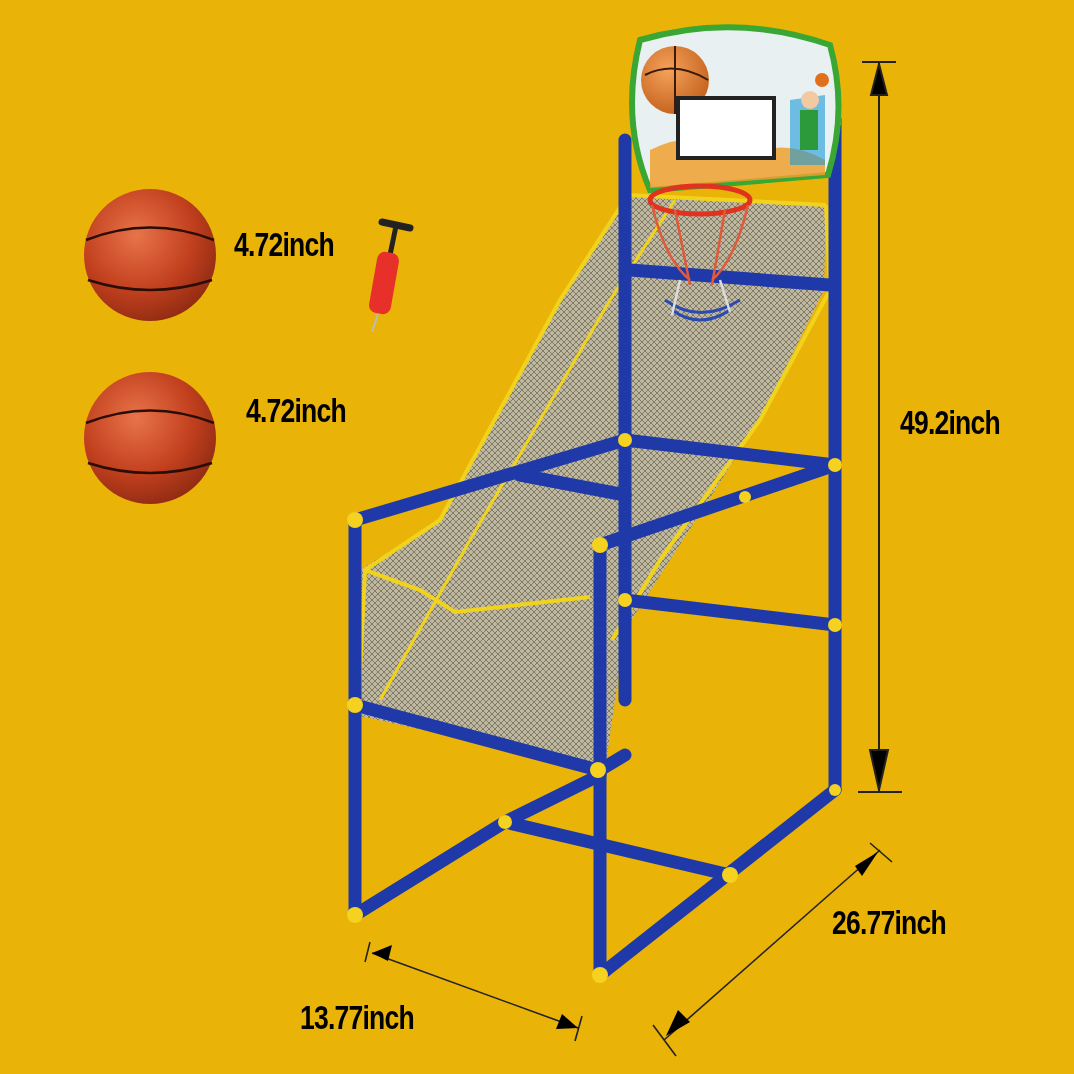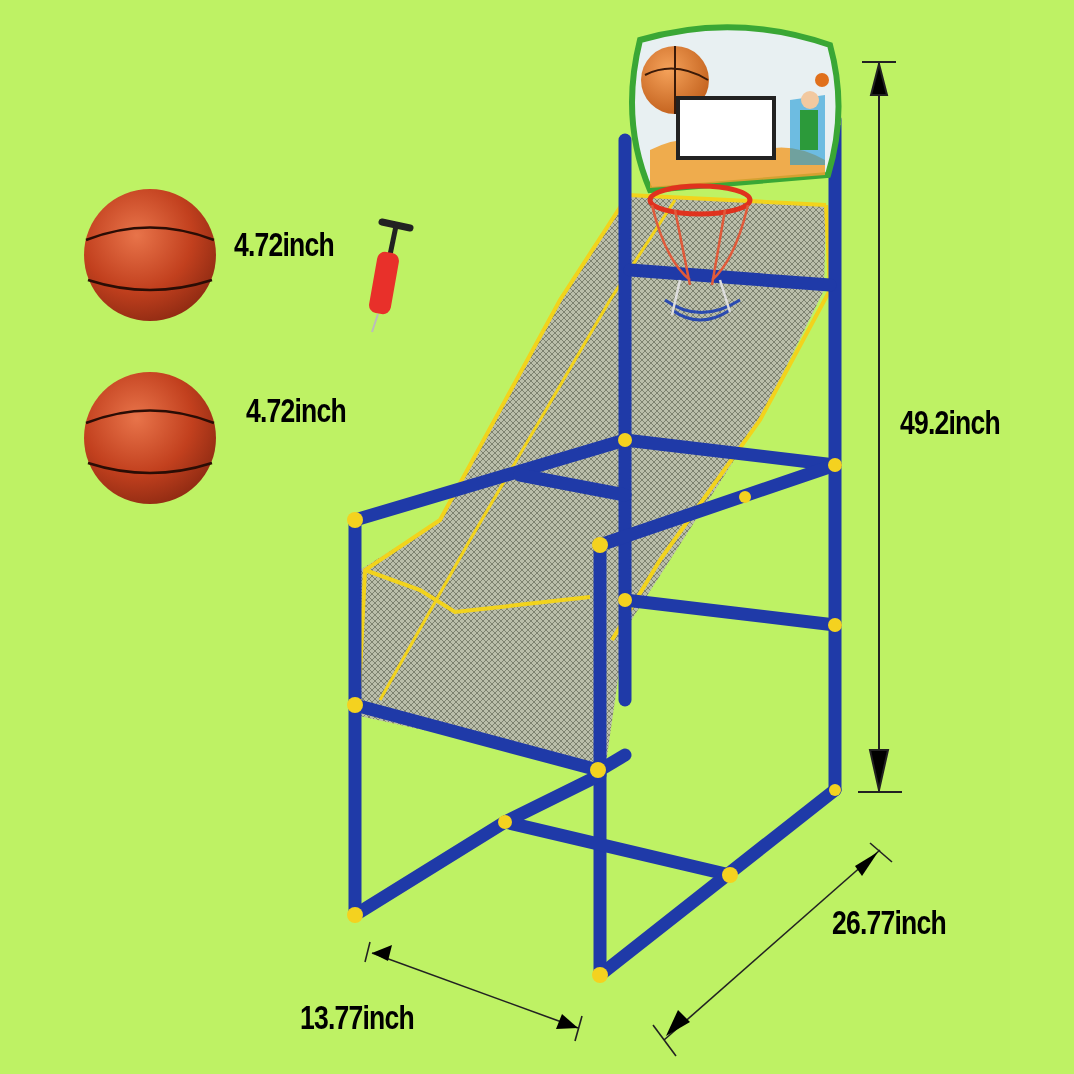--- a/index.html
+++ b/index.html
@@ -1,16 +1,16 @@
 <!DOCTYPE html>
 <html><head>
 <meta charset="utf-8">
 <style>
   html,body{margin:0;padding:0;background:#ffffff;}
-  #stage{position:relative;width:1074px;height:1074px;overflow:hidden;background:#bef264;}
+  #stage{position:relative;width:1074px;height:1074px;overflow:hidden;background:#eab308;}
   svg{position:absolute;left:0;top:0;}
   .lbl{position:absolute;font-family:"Liberation Sans","DejaVu Sans",sans-serif;font-weight:700;color:#000;
        font-size:34px;letter-spacing:-1px;transform:scaleX(0.78);transform-origin:left center;white-space:nowrap;line-height:1;}
 </style>
 </head>
 <body>
 
 <div id="stage">
 <svg width="1074" height="1074" viewBox="0 0 1074 1074">
   <defs>

